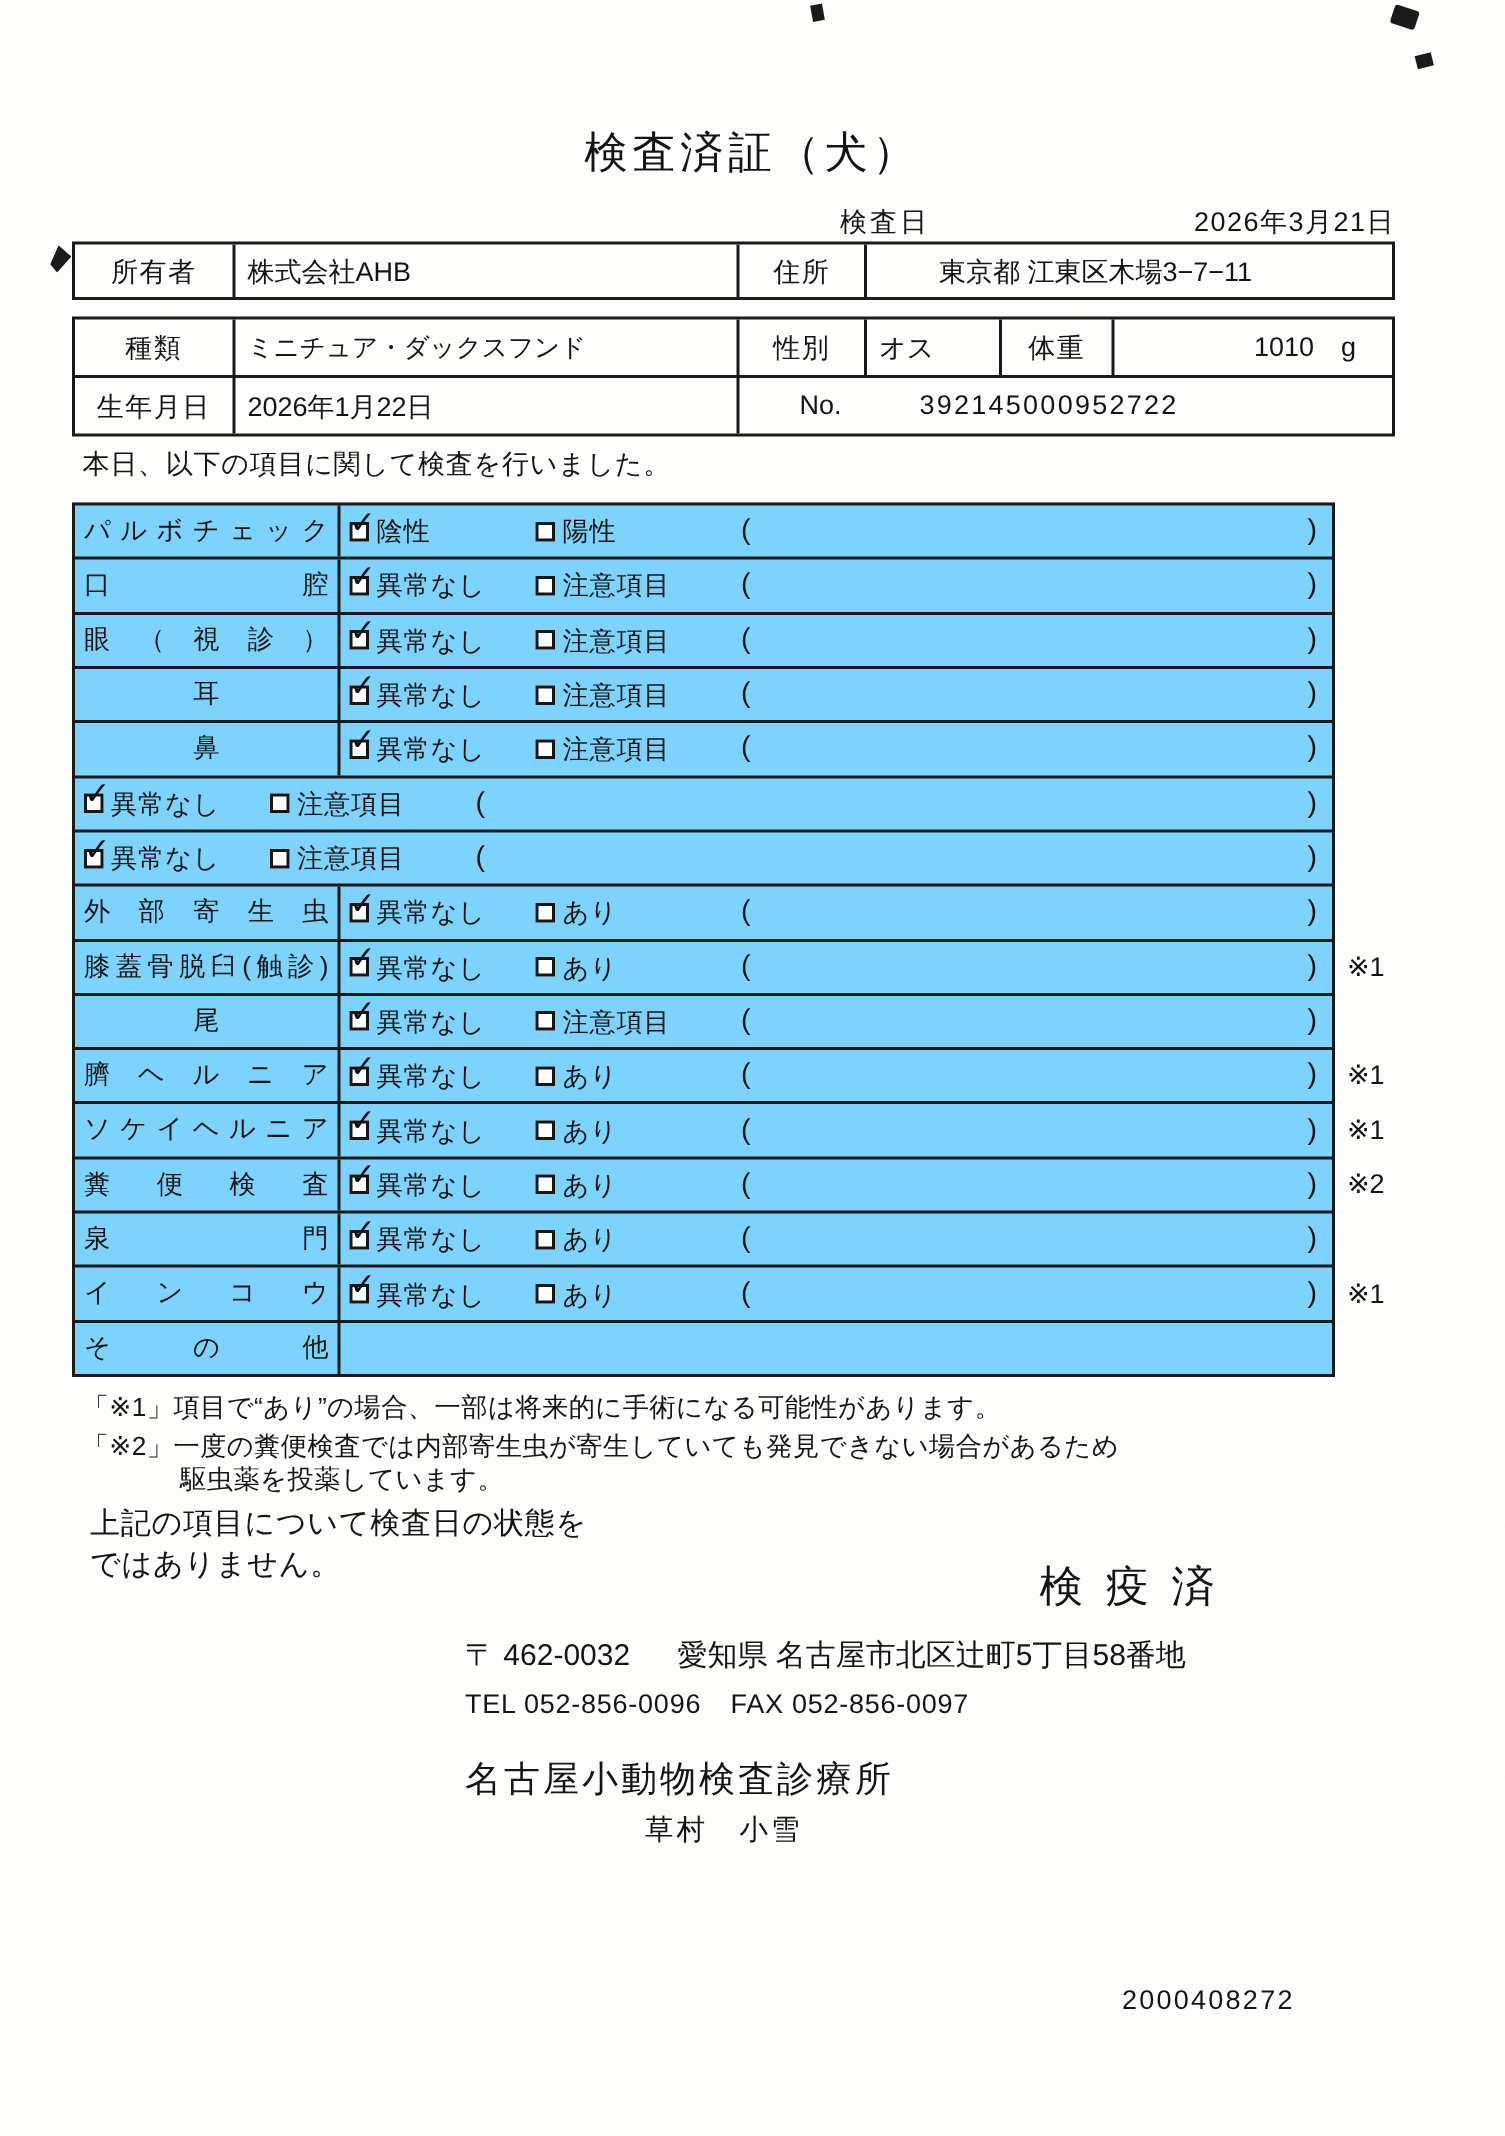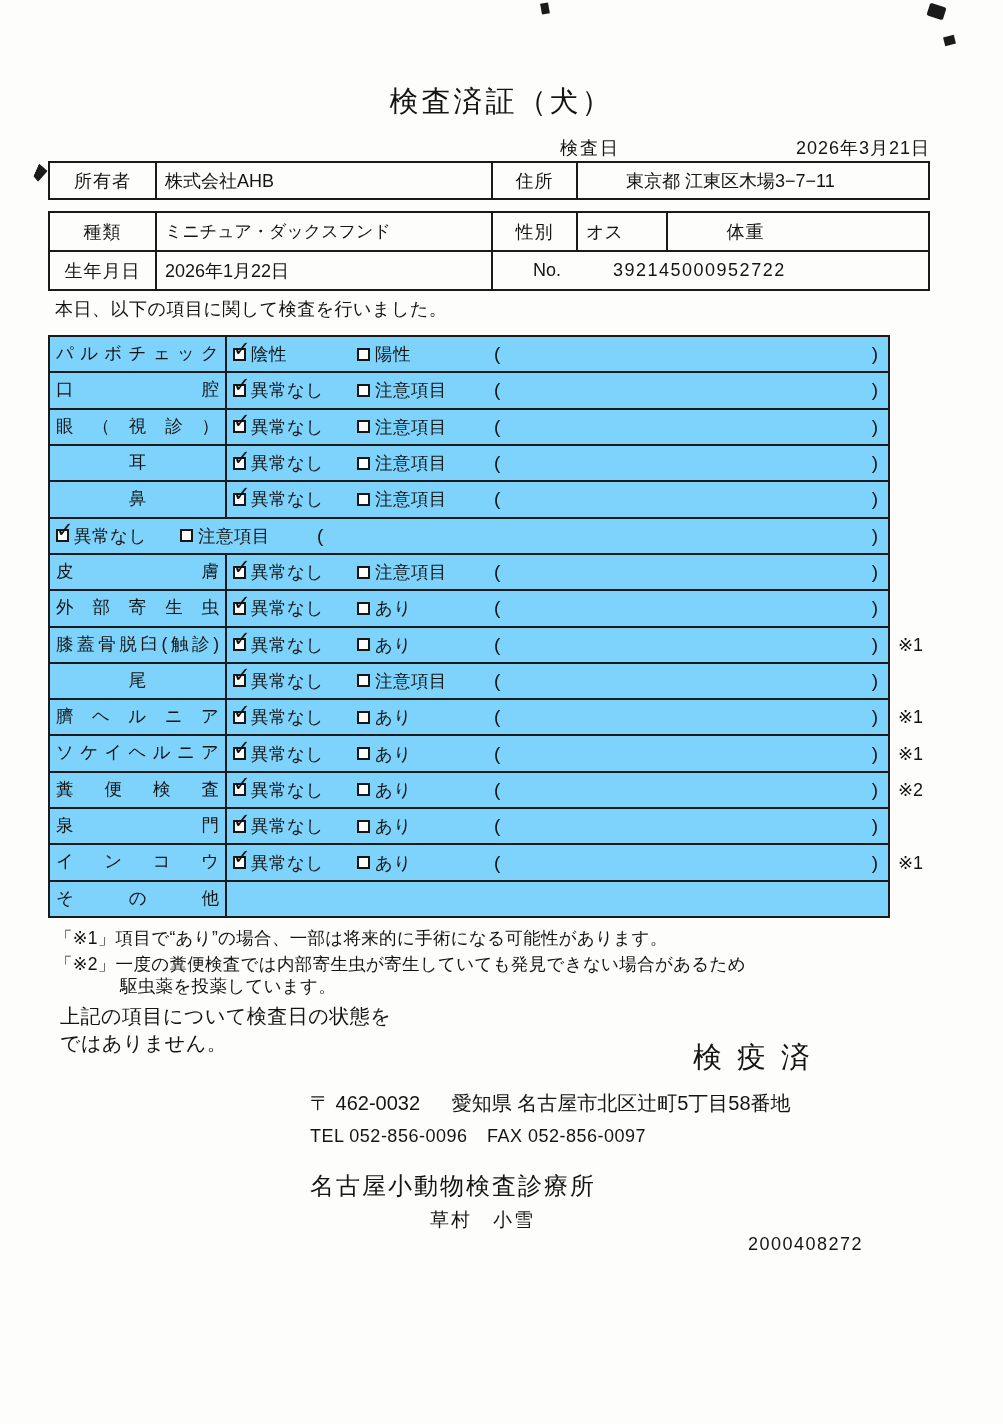--- a/index.html
+++ b/index.html
@@ -119,21 +119,21 @@
   .disclaimer { left: 60px; top: 1003px; font-size: 20px; font-weight: 500; line-height: 27px; letter-spacing: 0.5px; }
 
   .stamp { left: 693px; top: 1038px; font-size: 29px; font-weight: 500; letter-spacing: 15px; white-space: nowrap; }
 
   .addr-row { left: 310px; top: 1090px; font-size: 20px; }
   .addr-gap { margin-left: 26px; }
   .tel-row { left: 310px; top: 1126px; font-size: 18px; letter-spacing: 0.5px; }
   .fax-gap { margin-left: 14px; }
   .clinic-name { left: 310px; top: 1170px; font-size: 24px; letter-spacing: 2px; }
   .vet-name { left: 430px; top: 1207px; font-size: 19px; letter-spacing: 2px; }
-  .serial { left: 748px; top: 1234px; font-size: 18px; letter-spacing: 1.5px; }
+  .serial { left: 748px; top: 1323px; font-size: 18px; letter-spacing: 1.5px; }
 </style>
 </head>
 <body>
 
 <div class="page">
 
   <div class="speck speck1"></div>
   <div class="speck speck2"></div>
   <div class="speck speck3"></div>
   <div class="speck speck4"></div>
@@ -152,20 +152,24 @@
     </div>
   </div>
 
   <div class="abs itable t2">
     <div class="irow">
       <div class="icell lab w107">種類</div>
       <div class="icell w335 breed">ミニチュア・ダックスフンド</div>
       <div class="icell lab w85">性別</div>
       <div class="icell w90">オス</div>
       <div class="icell lab w75">体重</div>
+      <div class="icell grow weight-cell">
+        <span>1010</span>
+        <span class="weight-unit">g</span>
+      </div>
     </div>
     <div class="irow">
       <div class="icell lab w107">生年月日</div>
       <div class="icell w335">2026年1月22日</div>
       <div class="icell grow no-combined">
         <span class="no-label">No.</span>
         <span class="no-value">392145000952722</span>
       </div>
     </div>
   </div>
@@ -287,21 +291,20 @@
           <span class="optlabel">注意項目</span>
         </span>
         <span class="par po">(</span>
         <span class="spacer"></span>
         <span class="par pc">)</span>
       </div>
       <span class="note"></span>
     </div>
 
     <div class="trow">
-      <div class="tname">皮膚</div>
       <div class="tval">
         <span class="opt o1">
           <span class="cb">
               <span class="tick">✓</span>
             </span>
           <span class="optlabel">異常なし</span>
         </span>
         <span class="opt o2">
           <span class="cb"></span>
           <span class="optlabel">注意項目</span>

